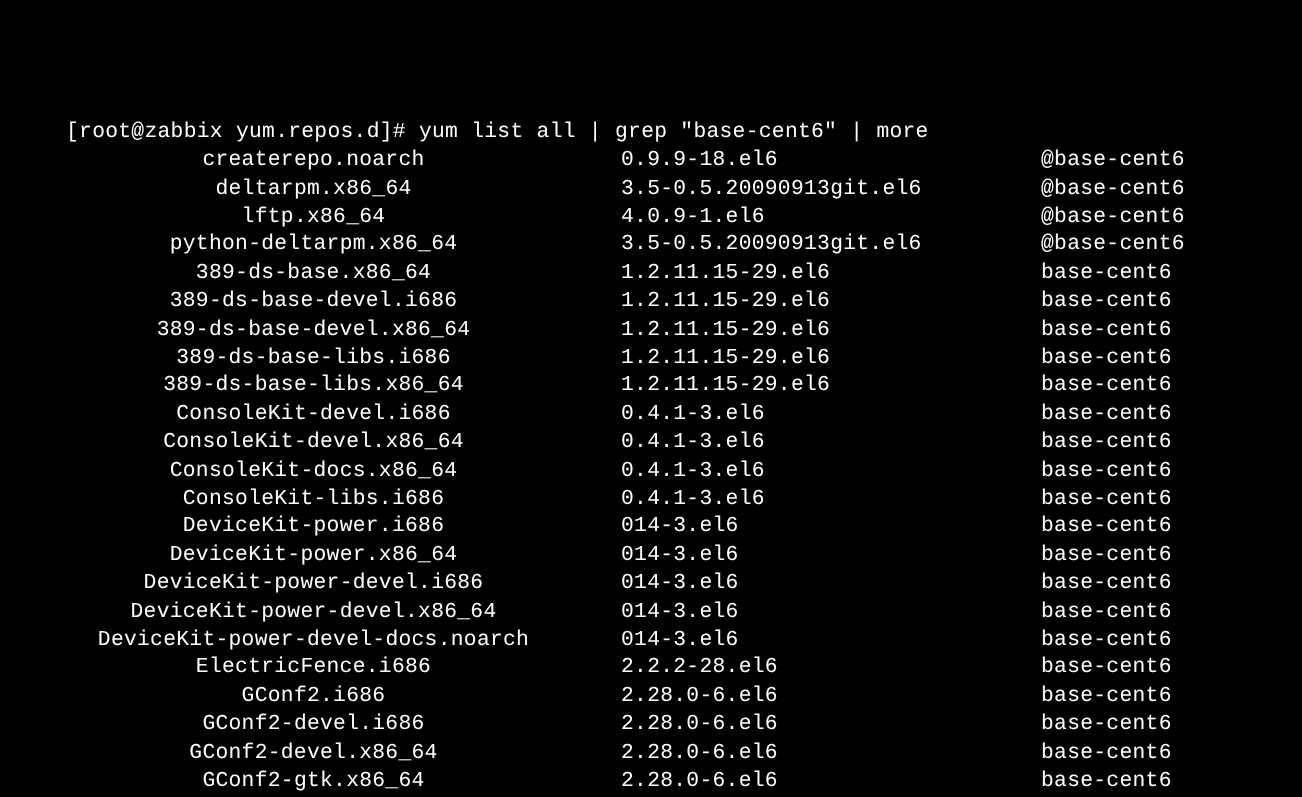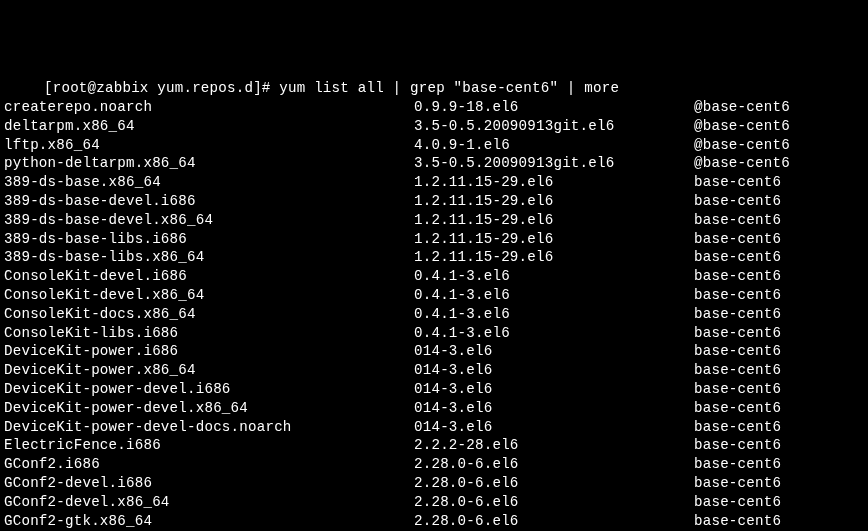--- a/index.html
+++ b/index.html
@@ -20,20 +20,21 @@
     .prompt-line {
       display: block;
       margin-left: 40px;
     }
     .row {
       display: flex;
     }
     .col-pkg {
       width: 410px;
       flex-shrink: 0;
+      text-align: center;
     }
     .col-ver {
       width: 280px;
       flex-shrink: 0;
       font-family: Liberation Mono, monospace;
     }
     .col-repo {
       flex-shrink: 0;
     }
   </style>

